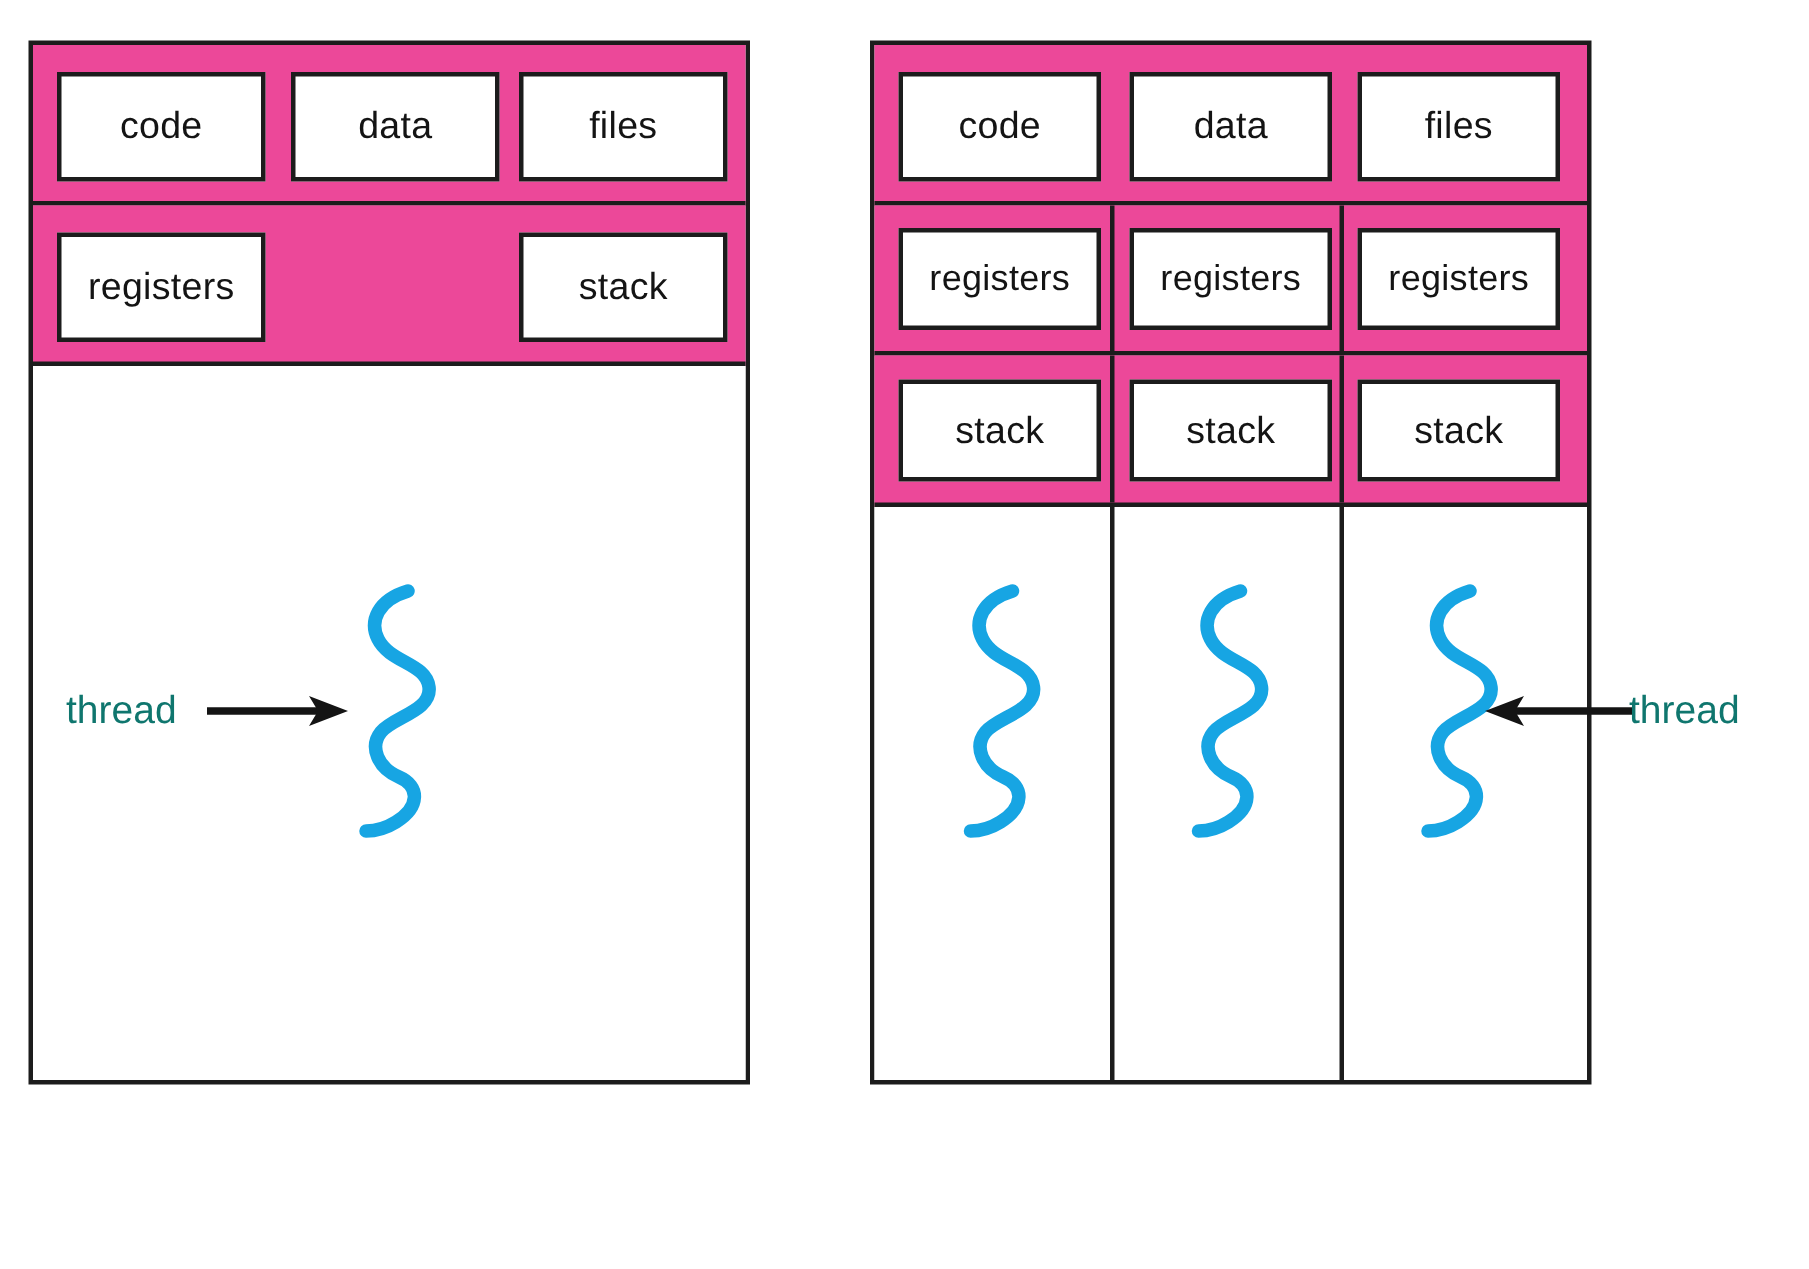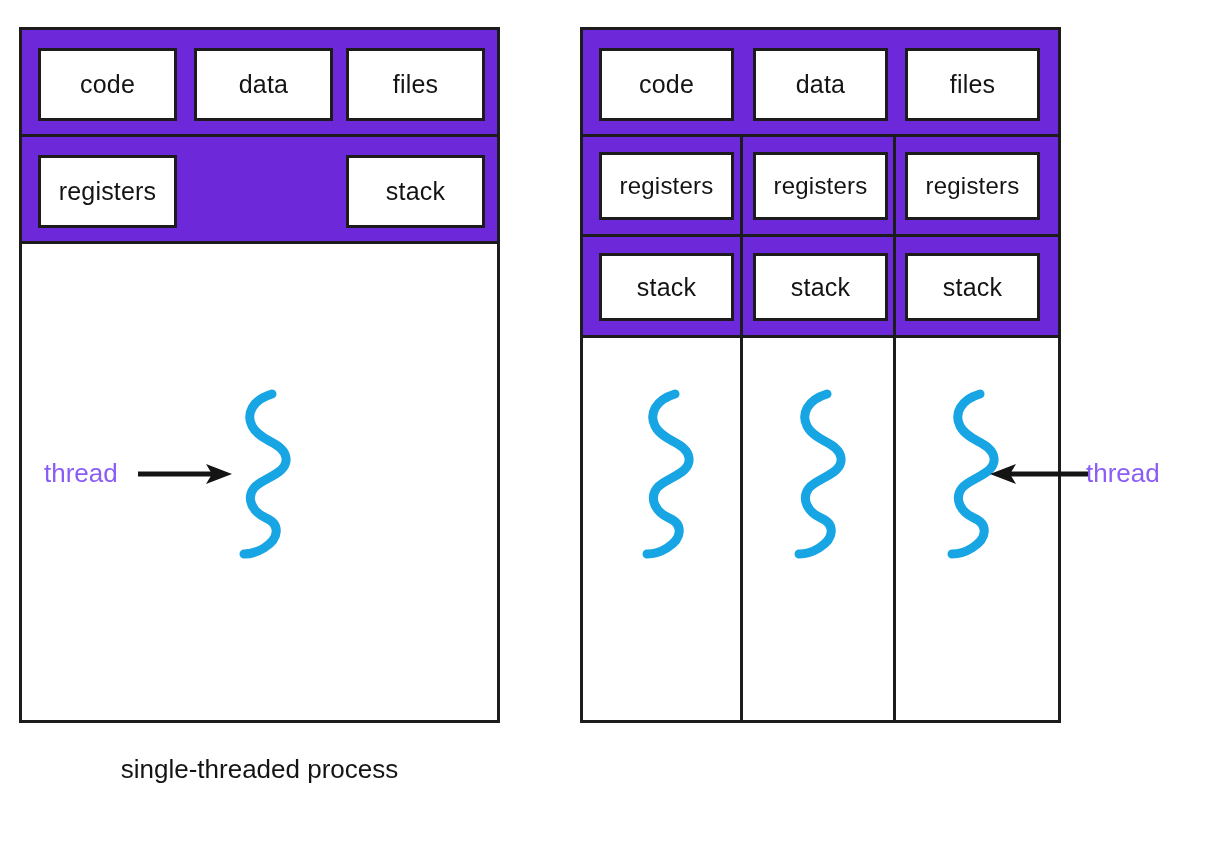--- a/index.html
+++ b/index.html
@@ -28,21 +28,21 @@
     background: #ffffff;
   }
   .panel-left  { left: 19px;  top: 27px; width: 481px; height: 696px; }
   .panel-right { left: 580px; top: 27px; width: 481px; height: 696px; }
 
   
   .shared-band {
     position: absolute;
     left: 0;
     box-sizing: border-box;
-    background: #6d28d9;
+    background: #ec4899;
   }
 
   
   .row-resources {
     top: 0;
     width: 100%;
     height: 107px;
     border-bottom: 3px solid #1c1c1c;
   }
   
@@ -119,21 +119,21 @@
 
   
   .squiggle {
     position: absolute;
     pointer-events: none;
   }
   .annotation {
     position: absolute;
     font-size: 26px;
     line-height: 1;
-    color: #8b5cf6;
+    color: #0f766e;
     white-space: nowrap;
   }
   .arrow { position: absolute; }
 
   
   .caption {
     position: absolute;
     font-size: 26px;
     line-height: 1;
     color: #141414;
@@ -168,21 +168,20 @@
     <path d="M50 6 C30 12, 24 26, 30 38 C38 54, 62 54, 64 70 C66 86, 40 90, 32 100
              C24 110, 30 124, 44 130 C58 136, 58 150, 42 160 C34 165, 28 166, 22 166" fill="none" stroke="#17a5e3" stroke-width="9" stroke-linecap="round" stroke-linejoin="round"></path>
   </svg>
 
   <div class="annotation" style="left:44px; top:460px;">thread</div>
   <svg class="arrow" style="left:138px; top:458px;" width="96" height="32" viewBox="0 0 96 32">
     <line x1="0" y1="16" x2="76" y2="16" stroke="#141414" stroke-width="5"></line>
     <polygon points="94,16 68,6 74,16 68,26" fill="#141414"></polygon>
   </svg>
 
-  <div class="caption caption-left">single-threaded process</div>
 
   <div class="panel panel-right">
 
     <div class="shared-band row-resources">
       <div class="cell cell-res cell-c1">code</div>
       <div class="cell cell-res cell-c2">data</div>
       <div class="cell cell-res cell-c3">files</div>
     </div>
 
     <div class="shared-band row-registers">

